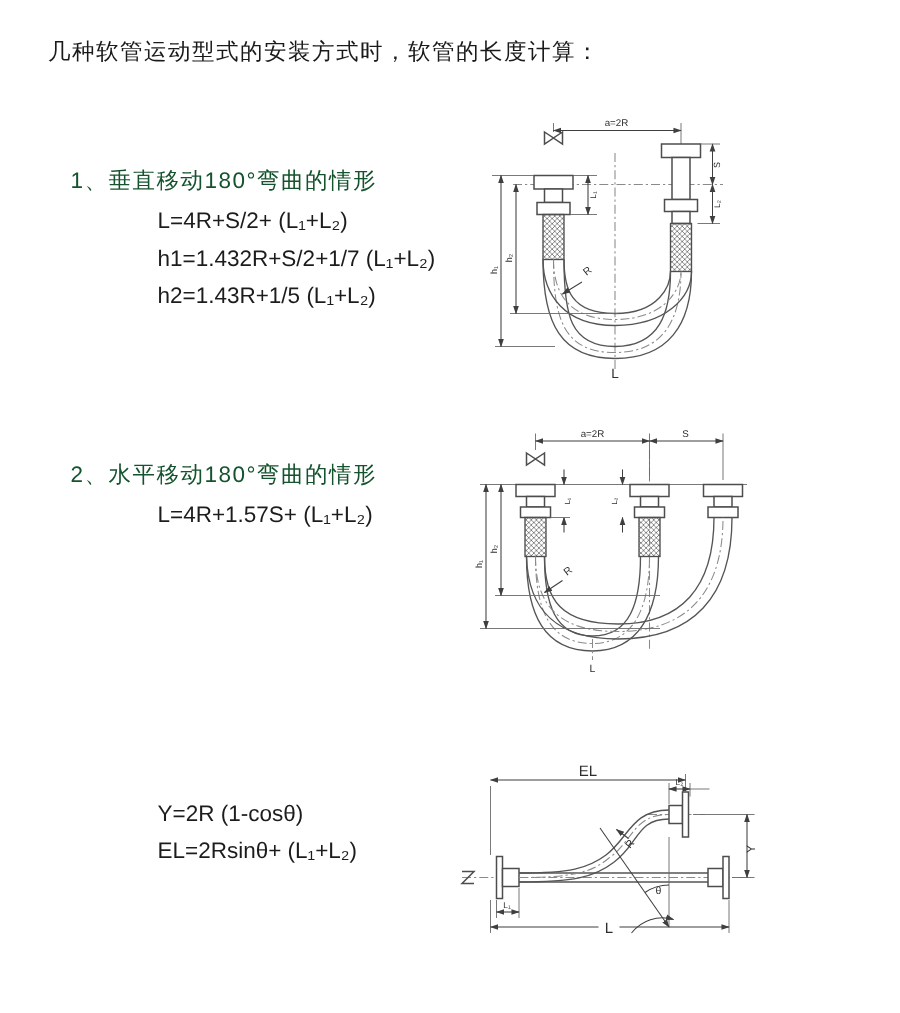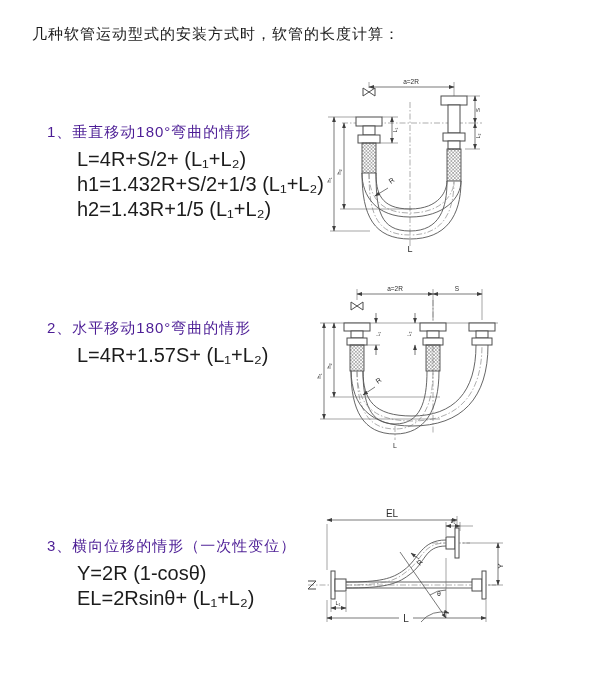--- a/index.html
+++ b/index.html
@@ -1,23 +1,23 @@
 <!DOCTYPE html>
 <html><head>
 <meta charset="utf-8">
 <style>
   html,body{margin:0;padding:0;background:#fff;}
   .page{position:relative;width:544px;height:675px;background:#ffffff;overflow:hidden;
         font-family:"Liberation Sans","DejaVu Sans",sans-serif;color:#1d1d1d;}
   .doc-title{position:absolute;left:32px;top:25px;font-size:15px;letter-spacing:1px;
              color:#1a1a1a;font-weight:500;white-space:pre;}
   .section{position:absolute;left:47px;}
-  .sec-heading{font-size:15px;letter-spacing:1px;color:#4c1d95;font-weight:500;white-space:pre;margin-top:12px;}
+  .sec-heading{font-size:15px;letter-spacing:1px;color:#14532d;font-weight:500;white-space:pre;}
   .formulas{margin:5px 0 0 30px;}
-  .formula{font-size:20px;line-height:25px;color:#1c1c1c;white-space:pre;}
+  .formula{font-size:15px;line-height:25px;color:#1c1c1c;white-space:pre;margin-left:28px;}
   .diagram{position:absolute;}
   
   .obj{stroke:#4d4d4d;stroke-width:1;fill:none;}
   .objf{stroke:#4d4d4d;stroke-width:1;fill:#ffffff;}
   .hose{stroke:#555555;stroke-width:0.9;fill:none;}
   .dim{stroke:#3f3f3f;stroke-width:0.7;fill:none;}
   .thin{stroke:#6a6a6a;stroke-width:0.6;fill:none;}
   .cl{stroke:#8a8a8a;stroke-width:0.7;fill:none;stroke-dasharray:6 2 1.5 2;}
   .braid{stroke:#4d4d4d;stroke-width:0.9;fill:url(#braidp);}
   .lbl{fill:#2e2e2e;font-family:"Liberation Sans","DejaVu Sans",sans-serif;}
@@ -37,21 +37,21 @@
       </marker>
     </defs>
   </svg>
 
   <div class="doc-title">几种软管运动型式的安装方式时，软管的长度计算：</div>
 
   <div class="section" style="top:111px">
     <div class="sec-heading">1、垂直移动180°弯曲的情形</div>
     <div class="formulas">
       <div class="formula">L=4R+S/2+ (L₁+L₂)</div>
-      <div class="formula">h1=1.432R+S/2+1/3 (L₁+L₂)</div>
+      <div class="formula">h1=1.432R+S/2+1/7 (L₁+L₂)</div>
       <div class="formula">h2=1.43R+1/5 (L₁+L₂)</div>
     </div>
   </div>
 
   <svg class="diagram" style="left:312px;top:76px" width="288" height="182" viewBox="0 0 288 182">
 
     <path class="cl" d="M98,26 V170"></path>
     <path class="cl" d="M30,47 H170"></path>
 
     <g>
@@ -201,21 +201,20 @@
       <path class="thin" d="M20,115 H130"></path>
       <path class="dim" d="M24,41 V115" marker-start="url(#arw)" marker-end="url(#arw)"></path>
       <text class="lbl" x="21" y="84" font-size="6" text-anchor="middle" transform="rotate(-90 21 84)">h₂</text>
     </g>
 
     <path class="cl" d="M85,144 V158"></path>
     <text class="lbl" x="85" y="166" font-size="7" text-anchor="middle">L</text>
   </svg>
 
   <div class="section" style="top:525px">
-    <div class="sec-heading">3、横向位移的情形（一次性变位）</div>
     <div class="formulas">
       <div class="formula">Y=2R (1-cosθ)</div>
       <div class="formula">EL=2Rsinθ+ (L₁+L₂)</div>
     </div>
   </div>
 
   <svg class="diagram" style="left:300px;top:500px" width="300" height="148" viewBox="0 0 300 148">
 
     <path class="cl" d="M8,85 H196"></path>
     <path class="cl" d="M132,43 H170"></path>

